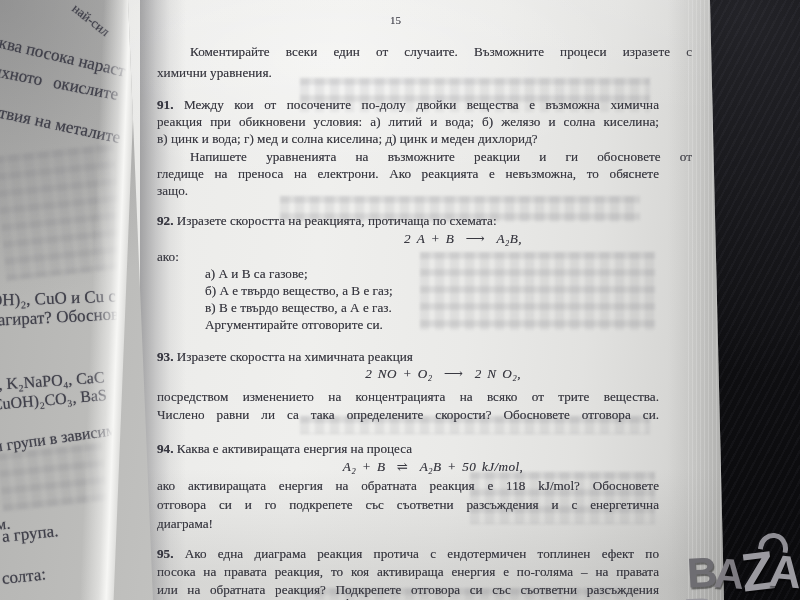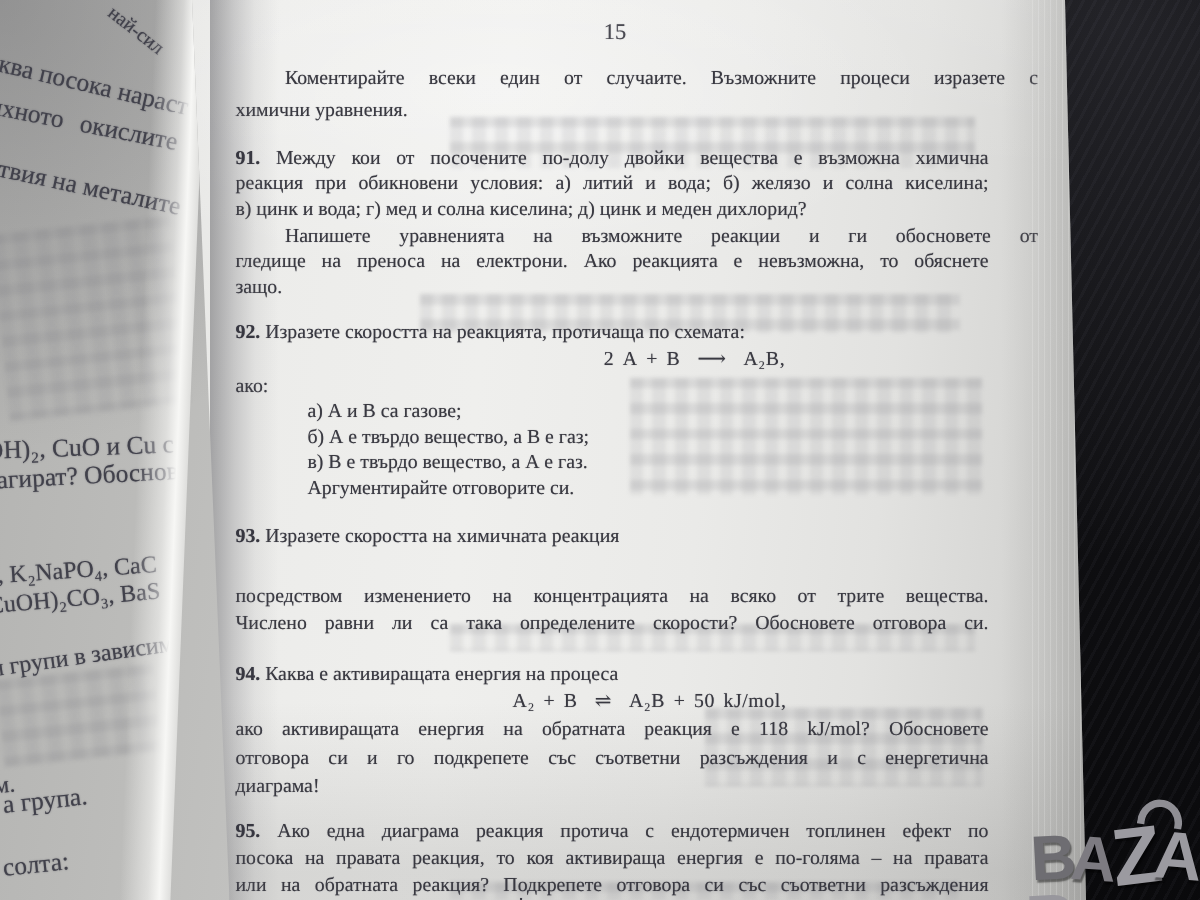--- a/index.html
+++ b/index.html
@@ -64,24 +64,24 @@
     font-size:13.2px;line-height:15px;color:#393941;
     text-shadow:0 0 0.6px rgba(57,57,65,0.55);
     white-space:nowrap;
   }
   .j{white-space:normal;text-align:justify;text-align-last:justify;}
   .l{text-align:left;}
   .ind{padding-left:33px;}
   .ind2{padding-left:48px;}
   .ind3{padding-left:45px;}
   .qnum{font-weight:bold;color:#30303a;}
-  .eq{white-space:pre;text-align:center;letter-spacing:0.4px;word-spacing:2px;}
+  .eq{white-space:pre;text-align:center;letter-spacing:0.4px;word-spacing:2px;font-style:italic;}
   .pgnum{
     position:absolute;left:390px;top:14px;width:40px;
-    font-size:15px;color:#4a4a52;text-align:center;
+    font-size:11px;color:#4a4a52;text-align:left;
     text-shadow:0 0 0.6px rgba(70,70,80,0.5);
   }
   .lp-frag{
     position:absolute;white-space:nowrap;color:#41414b;
     font-size:17px;line-height:17px;
     text-shadow:0 0 1px rgba(60,60,70,0.65);
     transform-origin:left center;
   }
   
   .ghost{
@@ -141,20 +141,21 @@
 
   <div class="rp-line l" style="top:213px"><span class="qnum">92.</span> <span>Изразете скоростта на реакцията, протичаща по схемата:</span></div>
   <div class="rp-line eq" style="top:231px;transform:translateX(55px)">2 А + В  ⟶  А₂В,</div>
   <div class="rp-line l" style="top:249px">ако:</div>
   <div class="rp-line l ind2" style="top:266px">а) А и В са газове;</div>
   <div class="rp-line l ind2" style="top:283px">б) А е твърдо вещество, а В е газ;</div>
   <div class="rp-line l ind2" style="top:300px">в) В е твърдо вещество, а А е газ.</div>
   <div class="rp-line l ind2" style="top:317px">Аргументирайте отговорите си.</div>
 
   <div class="rp-line l" style="top:349px"><span class="qnum">93.</span> <span>Изразете скоростта на химичната реакция</span></div>
+  <div class="rp-line eq" style="top:366px;transform:translateX(35px)">2 NO + O₂  ⟶  2 N O₂,</div>
   <div class="rp-line j" style="top:389px">посредством изменението на концентрацията на всяко от трите вещества.</div>
   <div class="rp-line j" style="top:407px">Числено равни ли са така определените скорости? Обосновете отговора си.</div>
 
   <div class="rp-line l" style="top:441px"><span class="qnum">94.</span> <span>Каква е активиращата енергия на процеса</span></div>
   <div class="rp-line eq" style="top:459px;transform:translateX(25px)">А₂ + В  ⇌  А₂В + 50 kJ/mol,</div>
   <div class="rp-line j" style="top:478px">ако активиращата енергия на обратната реакция е 118 kJ/mol? Обосновете</div>
   <div class="rp-line j" style="top:497px">отговора си и го подкрепете със съответни разсъждения и с енергетична</div>
   <div class="rp-line l" style="top:516px">диаграма!</div>
 
   <div class="rp-line j" style="top:546px"><span class="qnum">95.</span> <span>Ако една диаграма реакция протича с ендотермичен топлинен ефект по</span></div>

